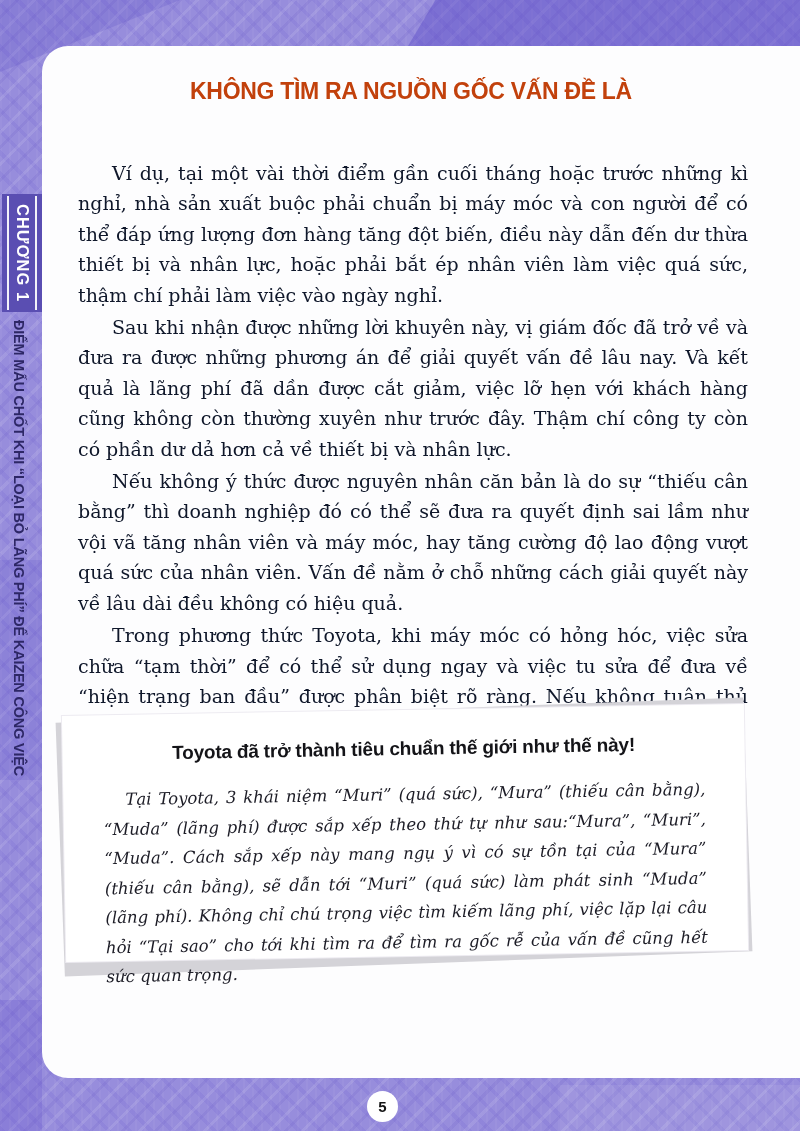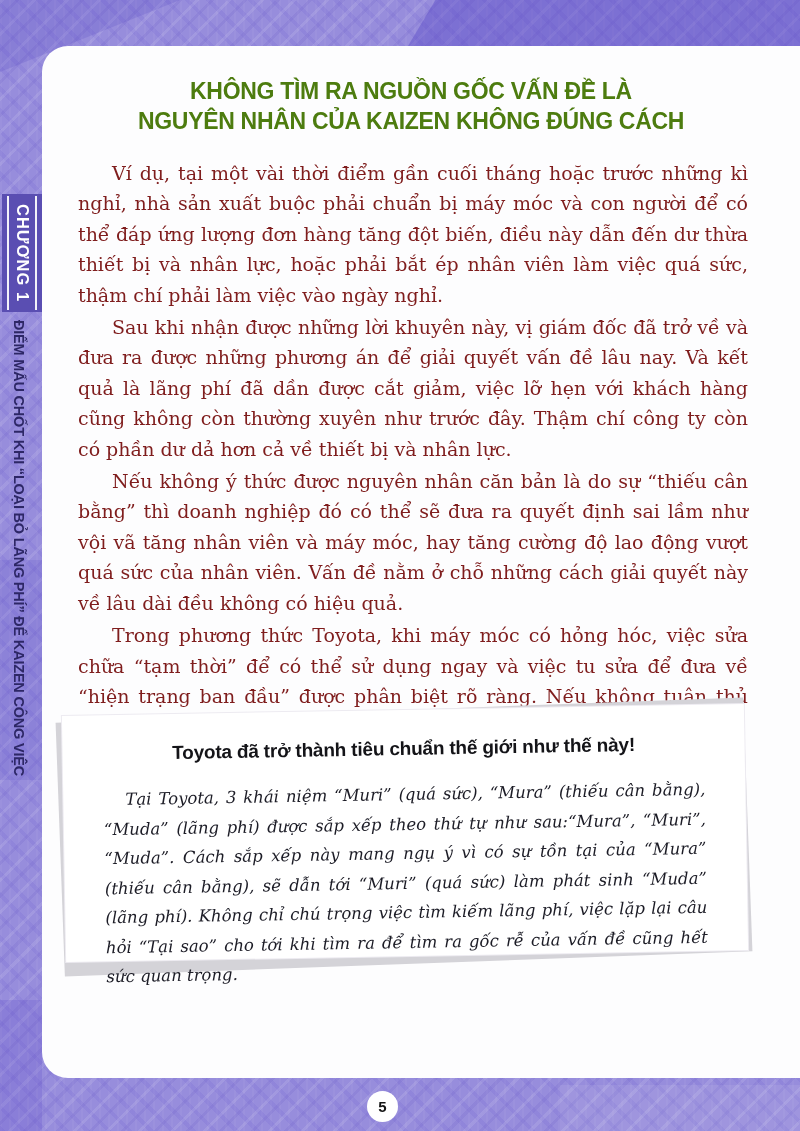--- a/index.html
+++ b/index.html
@@ -36,24 +36,24 @@
   .chapter-tab::before{left:5px;}
   .chapter-tab::after{right:5px;}
   .chapter-tab-label{writing-mode:vertical-rl;color:#ffffff;font-weight:bold;
     font-size:16.5px;letter-spacing:1px;white-space:nowrap;}
   .spine-title{position:absolute;left:11px;top:320px;writing-mode:vertical-rl;
     color:#2d2766;font-weight:bold;font-size:14.5px;letter-spacing:-0.2px;
     white-space:nowrap;}
 
   
   .article-title{position:absolute;left:20px;right:40px;top:30px;text-align:center;
-    font-weight:bold;font-size:23px;line-height:30px;color:#4d7c0f;letter-spacing:-0.3px;}
+    font-weight:bold;font-size:23px;line-height:30px;color:#c2410c;letter-spacing:-0.3px;}
   .article-body{position:absolute;left:36px;right:52px;top:112px;}
   .article-body p{margin:0 0 2px 0;text-indent:34px;text-align:justify;
-    font-family:"DejaVu Serif",serif;font-size:19px;line-height:30.4px;color:#7f1d1d;}
+    font-family:"DejaVu Serif",serif;font-size:19px;line-height:30.4px;color:#0f172a;}
 
   
   .callout{position:absolute;left:16px;right:50px;top:650px;height:268px;}
   .callout-shadow{position:absolute;left:2px;right:2px;top:14px;bottom:0;
     background:#d4d3d8;transform:rotate(-2.1deg);}
   .callout-sheet{position:absolute;left:6px;right:4px;top:14px;bottom:8px;
     background:#ffffff;transform:rotate(-1deg);
     box-shadow:0 0 0 1px #edebf1;
     padding:28px 40px 0 40px;box-sizing:border-box;}
   .callout-title{text-align:center;font-weight:bold;font-size:19px;color:#141418;
@@ -74,21 +74,20 @@
   <div class="patch patch-top-right"></div>
   <div class="patch patch-left-mid"></div>
   <div class="patch patch-bottom-left"></div>
   <div class="patch patch-bottom-right"></div>
 </div>
 
 <div class="page">
 
   <div class="article-title">
     <div>KHÔNG TÌM RA NGUỒN GỐC VẤN ĐỀ LÀ</div>
-    <div>NGUYÊN NHÂN CỦA KAIZEN KHÔNG ĐÚNG CÁCH</div>
   </div>
 
   <div class="article-body">
     <p>Ví dụ, tại một vài thời điểm gần cuối tháng hoặc trước những kì nghỉ, nhà sản xuất buộc phải chuẩn bị máy móc và con người để có thể đáp ứng lượng đơn hàng tăng đột biến, điều này dẫn đến dư thừa thiết bị và nhân lực, hoặc phải bắt ép nhân viên làm việc quá sức, thậm chí phải làm việc vào ngày nghỉ.</p>
     <p>Sau khi nhận được những lời khuyên này, vị giám đốc đã trở về và đưa ra được những phương án để giải quyết vấn đề lâu nay. Và kết quả là lãng phí đã dần được cắt giảm, việc lỡ hẹn với khách hàng cũng không còn thường xuyên như trước đây. Thậm chí công ty còn có phần dư dả hơn cả về thiết bị và nhân lực.</p>
     <p>Nếu không ý thức được nguyên nhân căn bản là do sự “thiếu cân bằng” thì doanh nghiệp đó có thể sẽ đưa ra quyết định sai lầm như vội vã tăng nhân viên và máy móc, hay tăng cường độ lao động vượt quá sức của nhân viên. Vấn đề nằm ở chỗ những cách giải quyết này về lâu dài đều không có hiệu quả.</p>
     <p>Trong phương thức Toyota, khi máy móc có hỏng hóc, việc sửa chữa “tạm thời” để có thể sử dụng ngay và việc tu sửa để đưa về “hiện trạng ban đầu” được phân biệt rõ ràng. Nếu không tuân thủ điều này, việc đưa ra những phương án sai lầm là khó tránh khỏi.</p>
   </div>
 
   <div class="callout">

